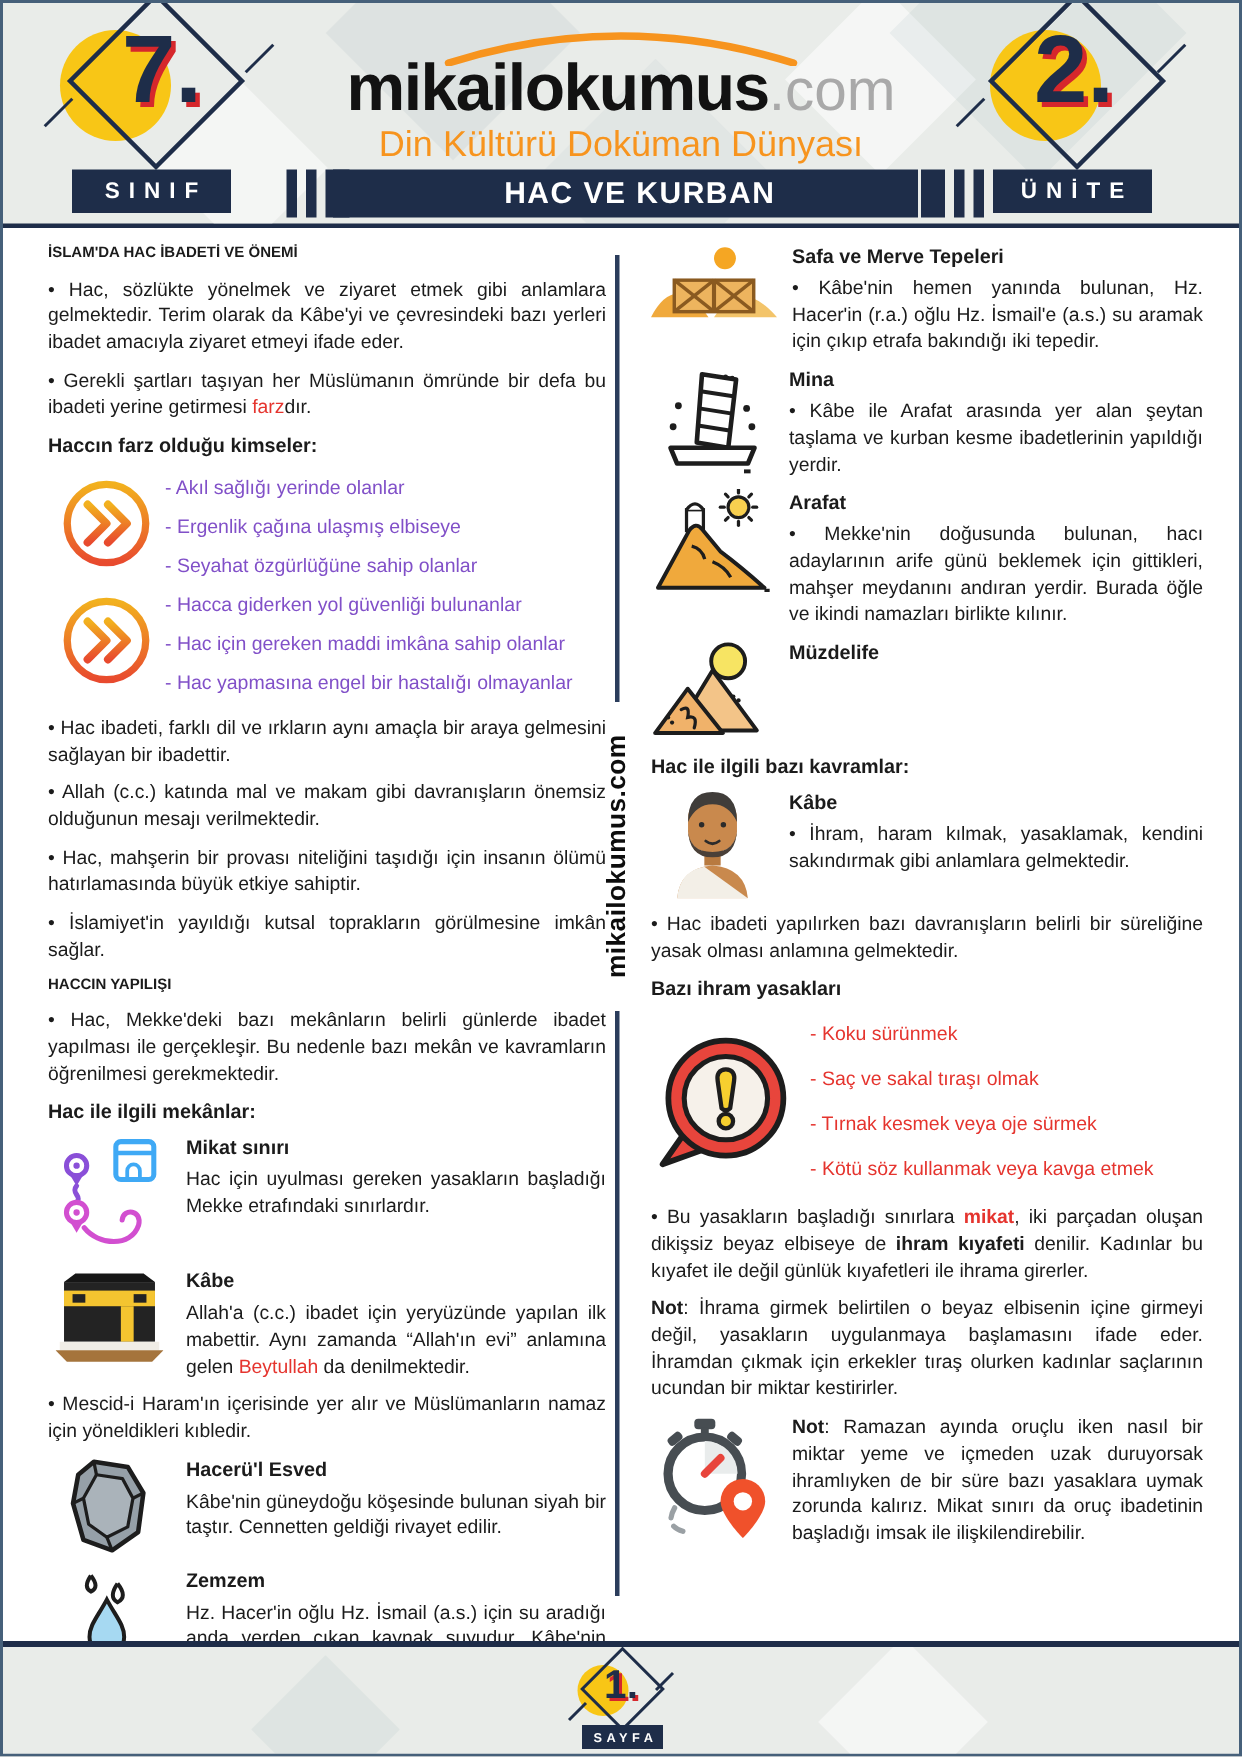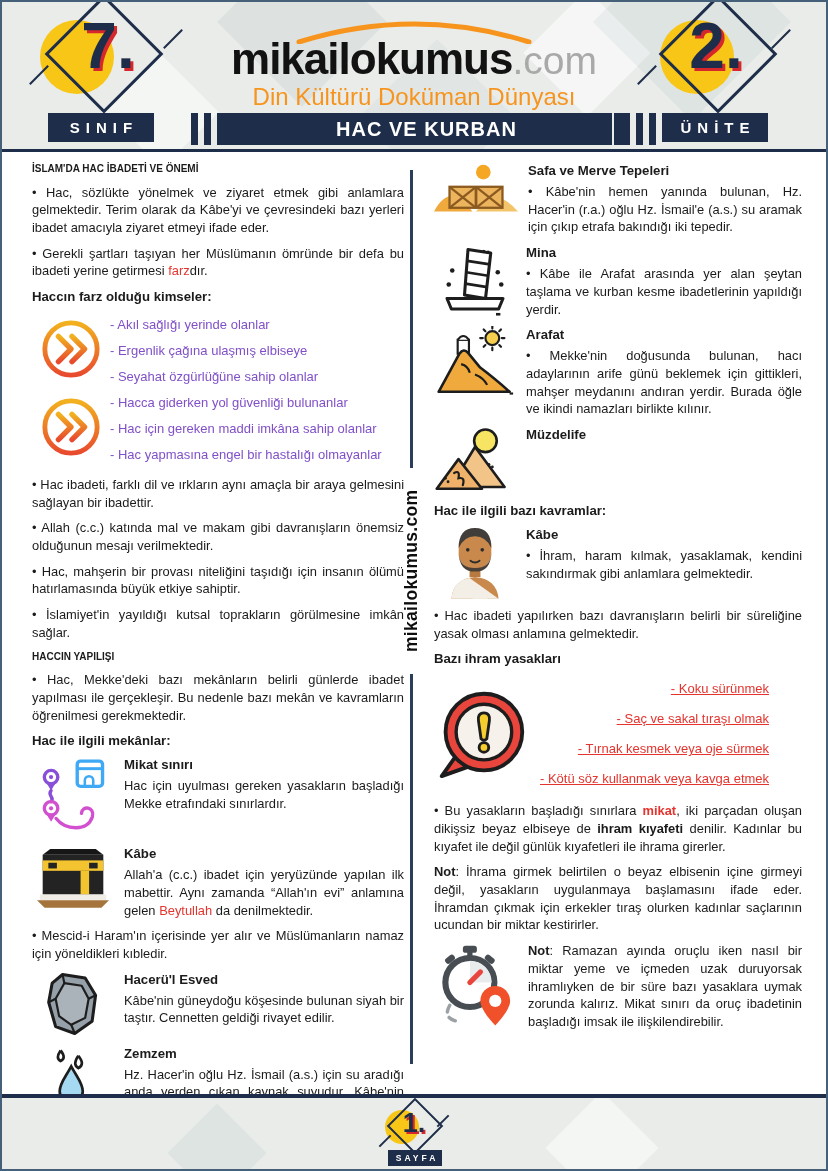--- a/index.html
+++ b/index.html
@@ -69,21 +69,21 @@
 
   .item{display:flex;gap:10px;margin:0 0 8px;}
   .item .icn{flex:0 0 82px;display:flex;justify-content:center;align-items:flex-start;}
   .item .itxt{flex:1;}
   .ititle{font-weight:bold;font-size:13.2px;margin:0 0 3px;text-align:left;}
   .ibody{margin:0;text-align:justify;}
 
   .warnblock{display:flex;gap:10px;margin:2px 0 8px;align-items:center;}
   .warnblock .icn{flex:0 0 96px;display:flex;justify-content:center;}
   .warn-ul{list-style:none;margin:0;padding:0;}
-  .warn-ul li{color:#e5342e;font-size:13px;line-height:30px;text-align:right;text-decoration:underline;}
+  .warn-ul li{color:#e5342e;font-size:13px;line-height:30px;text-align:left;}
 
   .divseg{position:absolute;left:408px;width:3px;background:#2b3d5c;}
   .divseg-top{top:18px;height:298px;}
   .divseg-bottom{top:522px;height:390px;}
   .watermark{
     position:absolute;left:394px;top:316px;height:206px;width:30px;
     writing-mode:vertical-rl;transform:rotate(180deg);
     display:flex;align-items:center;justify-content:center;
     font-weight:bold;font-size:17.5px;color:#0d0d0d;letter-spacing:.3px;
   }

